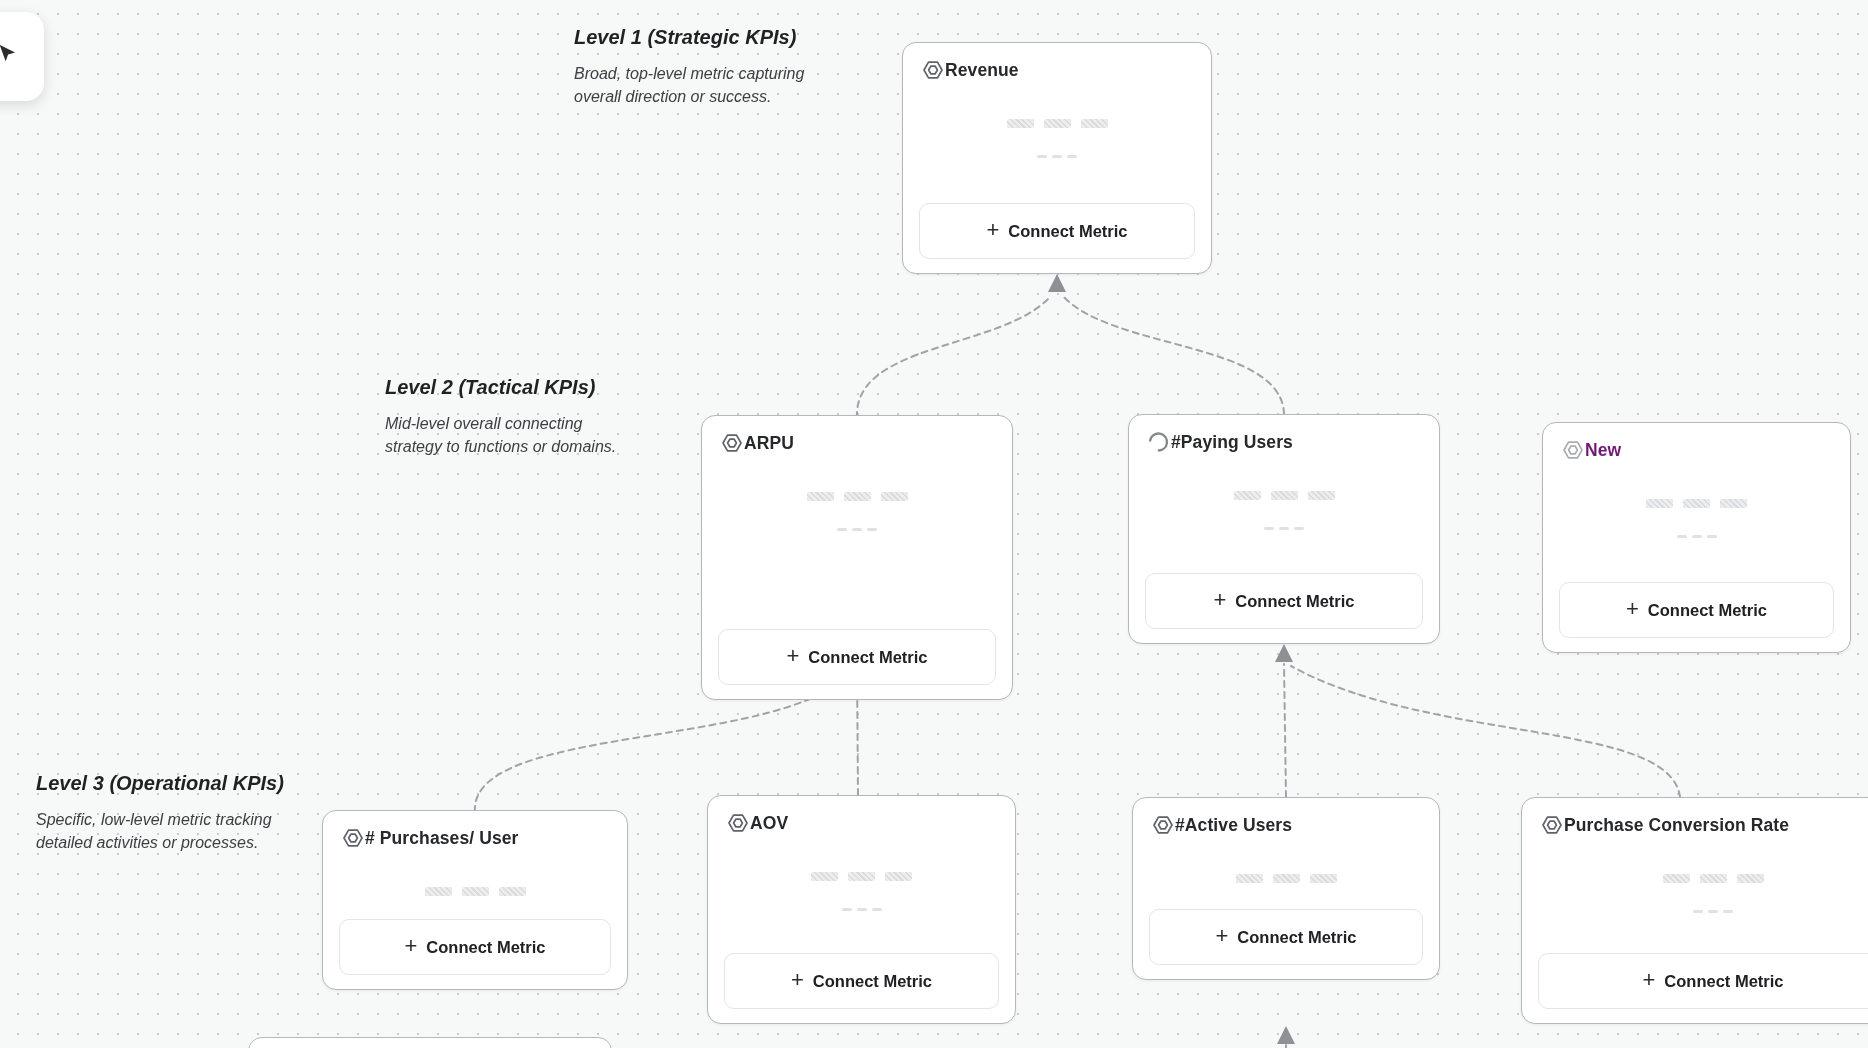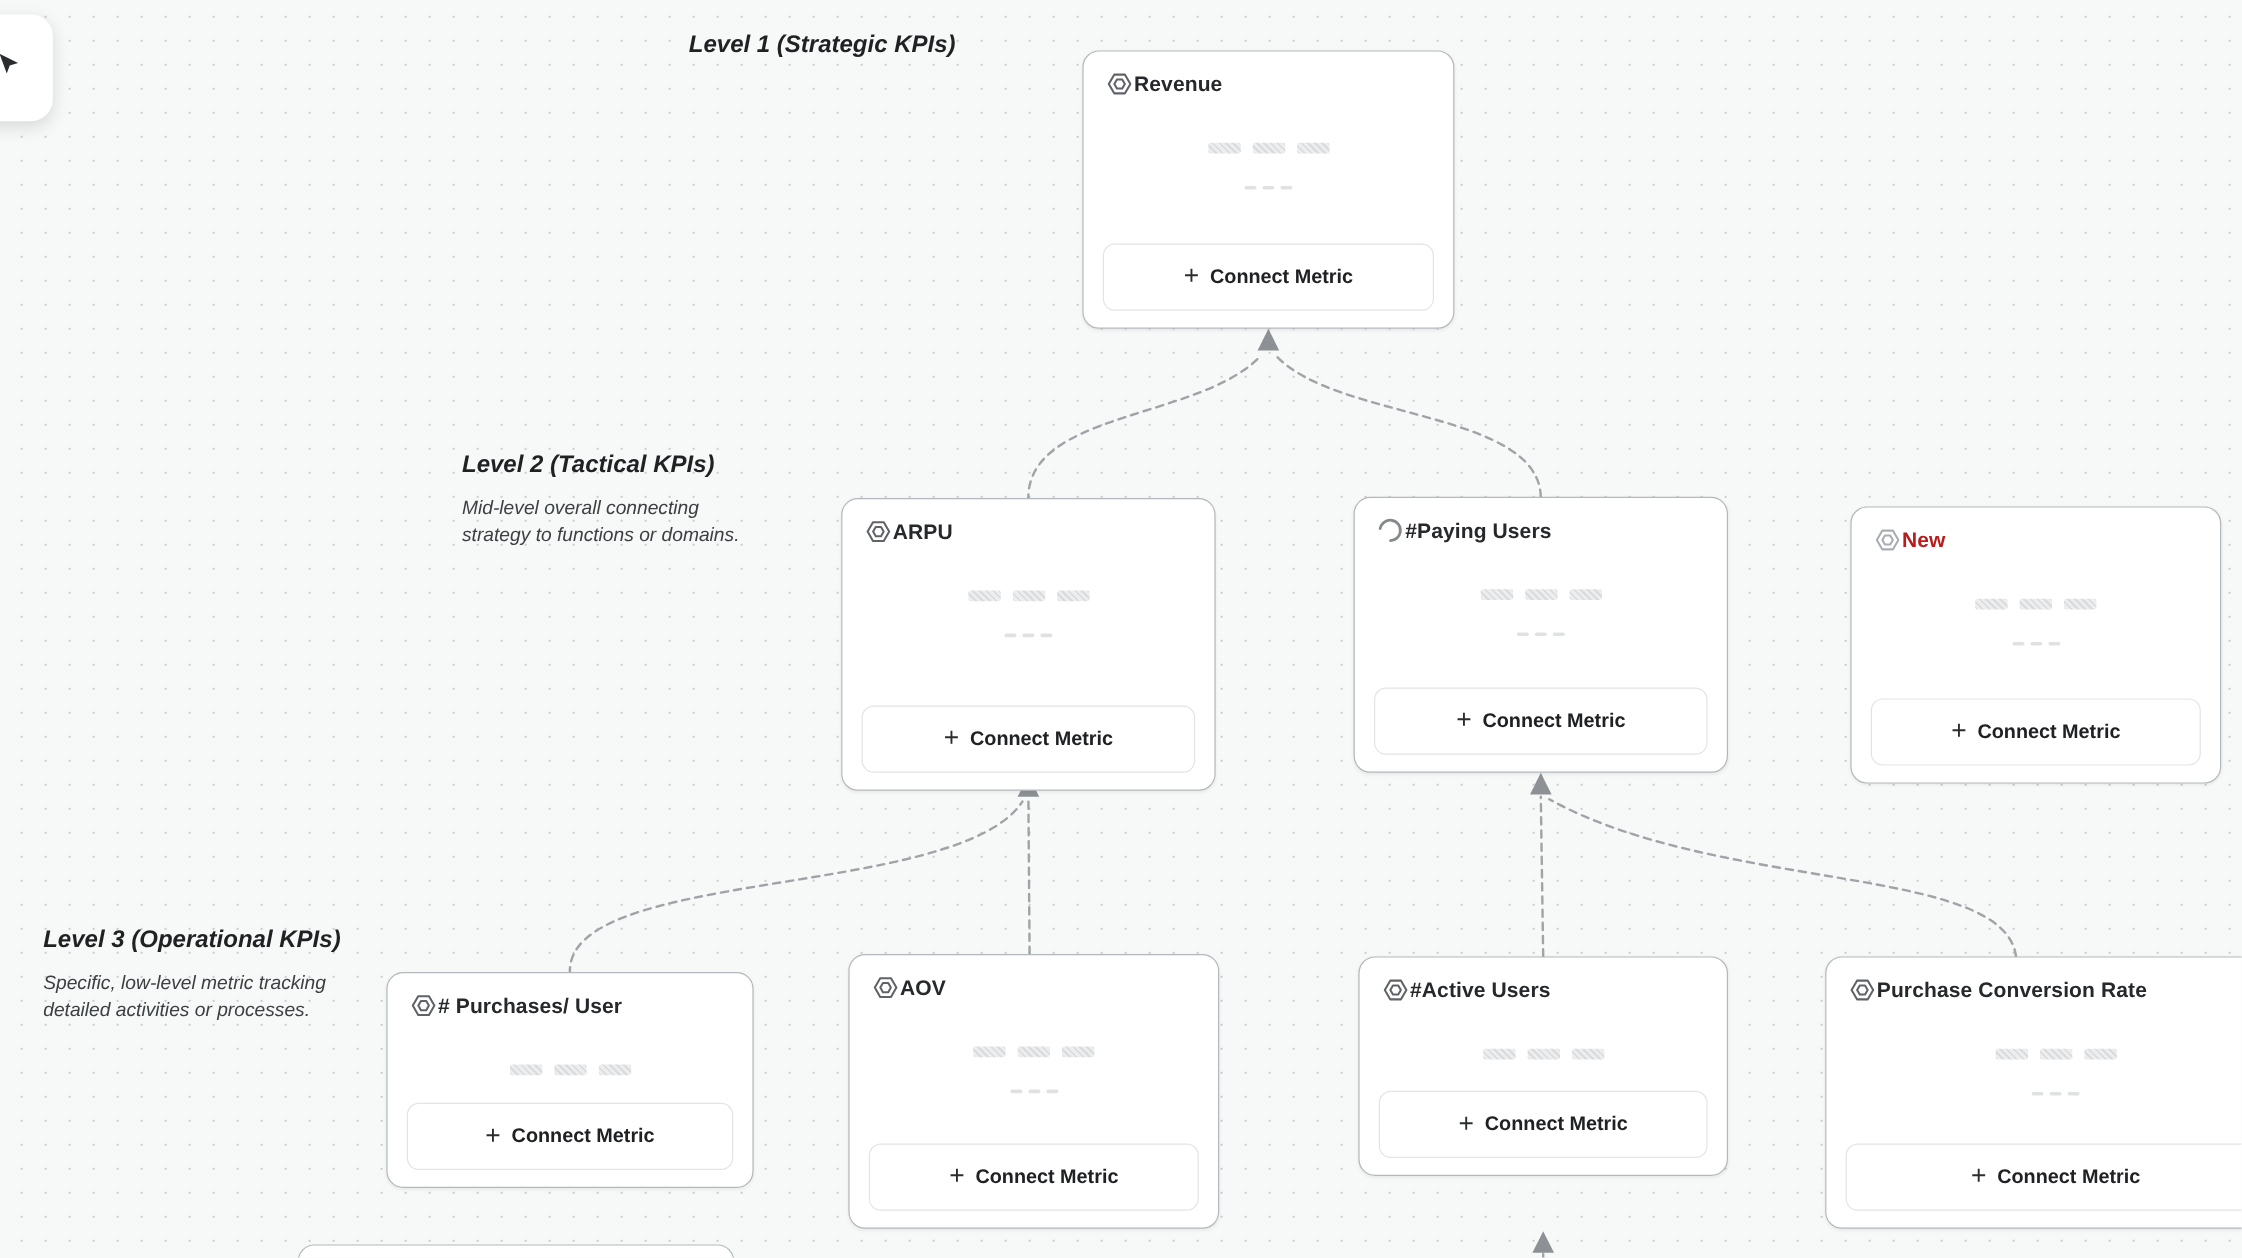--- a/index.html
+++ b/index.html
@@ -18,21 +18,21 @@
   .card{
     position:absolute;z-index:2;background:#ffffff;
     border:1.5px solid #b4b8bc;border-radius:14px;
     box-shadow:0 1px 3px rgba(0,0,0,.06);
     box-sizing:border-box;
   }
   .card-head{position:absolute;top:15px;left:18px;right:28px;display:flex;align-items:center;gap:0;}
   .icon{display:inline-flex;width:24px;height:24px;flex:0 0 auto;color:#5f6368;}
   .icon svg{width:24px;height:24px;}
   .card-title{font-size:17.5px;font-weight:700;color:#26282b;letter-spacing:.1px;white-space:nowrap;}
-  .draft .card-title{color:#b91c1c;}
+  .draft .card-title{color:#701a75;}
   .draft .icon{color:#a9adb2;}
   .spinner{color:#85898d;}
 
   .skeleton{position:absolute;top:76px;left:0;right:0;display:flex;flex-direction:column;align-items:center;gap:27px;}
   .bars{display:flex;gap:10px;}
   .bars i{display:block;width:27px;height:9px;border-radius:2px;
     background:repeating-linear-gradient(45deg,#d9dbdd 0 1.5px,#ecedef 1.5px 4px);}
   .minis{display:flex;gap:5px;}
   .minis i{display:block;width:10px;height:3px;border-radius:1.5px;background:#dfe1e3;}
 
@@ -91,20 +91,24 @@
   <polygon points="1284,644 1275,662 1293,662"></polygon>
 
   <g>
       <path d="M1286,1048 L1286,1045"></path>
     </g>
   <polygon points="1286,1026 1277,1044 1295,1044"></polygon>
 </svg>
 
 <div class="level-label" style="left:574px;top:26px;width:272px">
   <div class="level-heading">Level 1 (Strategic KPIs)</div>
+  <div class="level-desc">
+    <span>Broad, top-level metric capturing</span>
+    <span>overall direction or success.</span>
+  </div>
 </div>
 <div class="level-label" style="left:385px;top:376px;width:260px">
   <div class="level-heading">Level 2 (Tactical KPIs)</div>
   <div class="level-desc">
     <span>Mid-level overall connecting</span>
     <span>strategy to functions or domains.</span>
   </div>
 </div>
 <div class="level-label" style="left:36px;top:772px;width:285px">
   <div class="level-heading">Level 3 (Operational KPIs)</div>
@@ -135,21 +139,21 @@
         <i></i>
         <i></i>
       </div>
   </div>
   <button class="connect-btn">
     <span class="plus">+</span>
     <span>Connect Metric</span>
   </button>
 </div>
 
-<div class="card" style="left:701px;top:415px;width:312px;height:244px">
+<div class="card" style="left:701px;top:415px;width:312px;height:285px">
   <div class="card-head">
     <span class="icon">
       <svg viewBox="0 0 24 24" fill="none" stroke="currentColor" stroke-width="1.7" stroke-linejoin="round">
         <path d="M3,12 L7.5,4.2 L16.5,4.2 L21,12 L16.5,19.8 L7.5,19.8 Z"></path>
         <path d="M7.6,12 L9.8,8.2 L14.2,8.2 L16.4,12 L14.2,15.8 L9.8,15.8 Z"></path>
       </svg>
     </span>
     <span class="card-title">ARPU</span>
   </div>
   <div class="skeleton">

